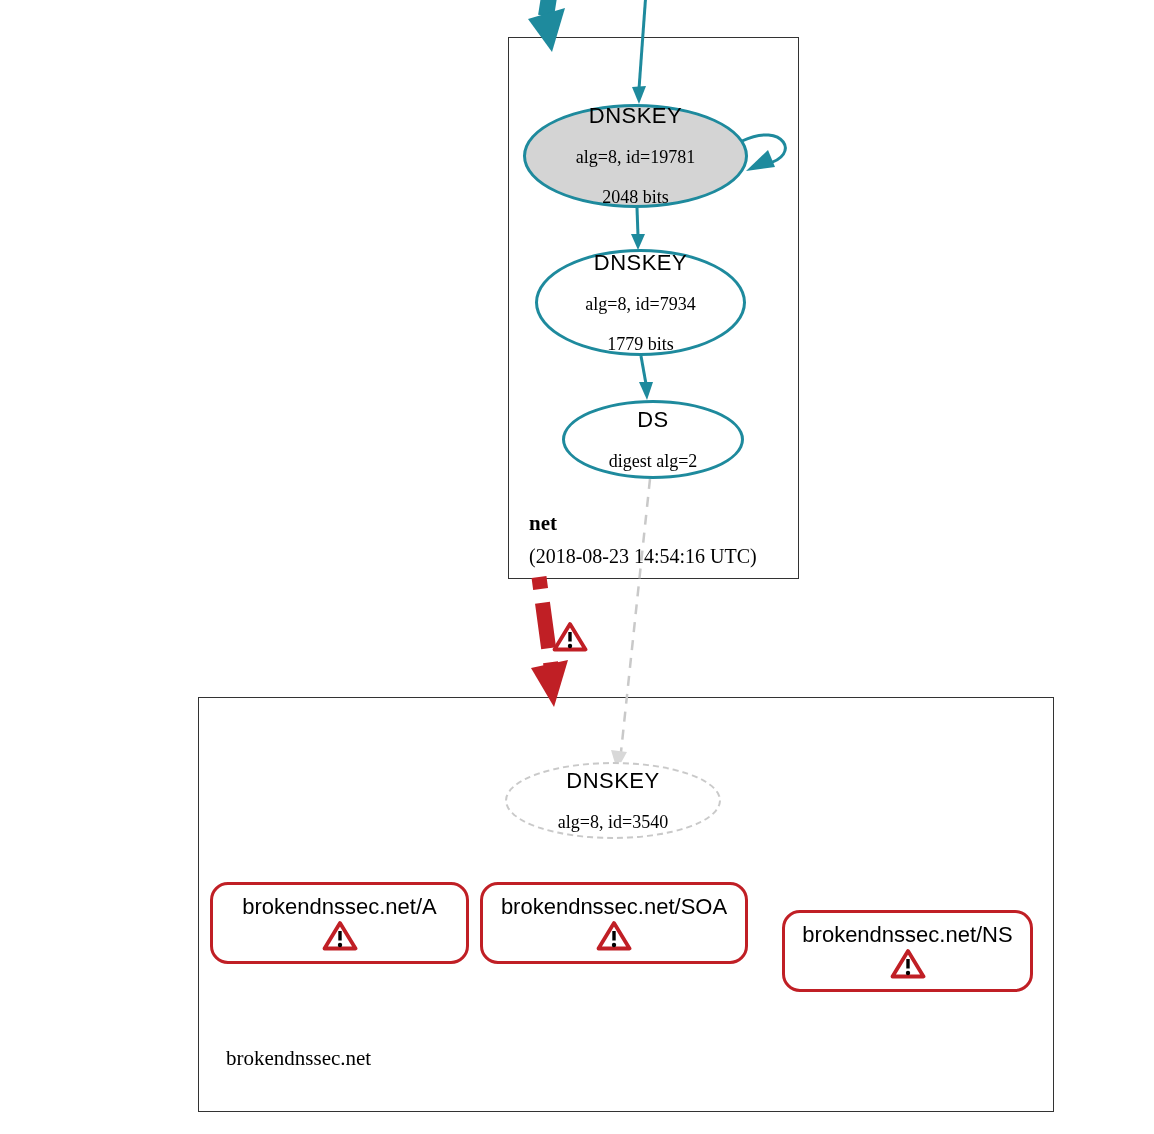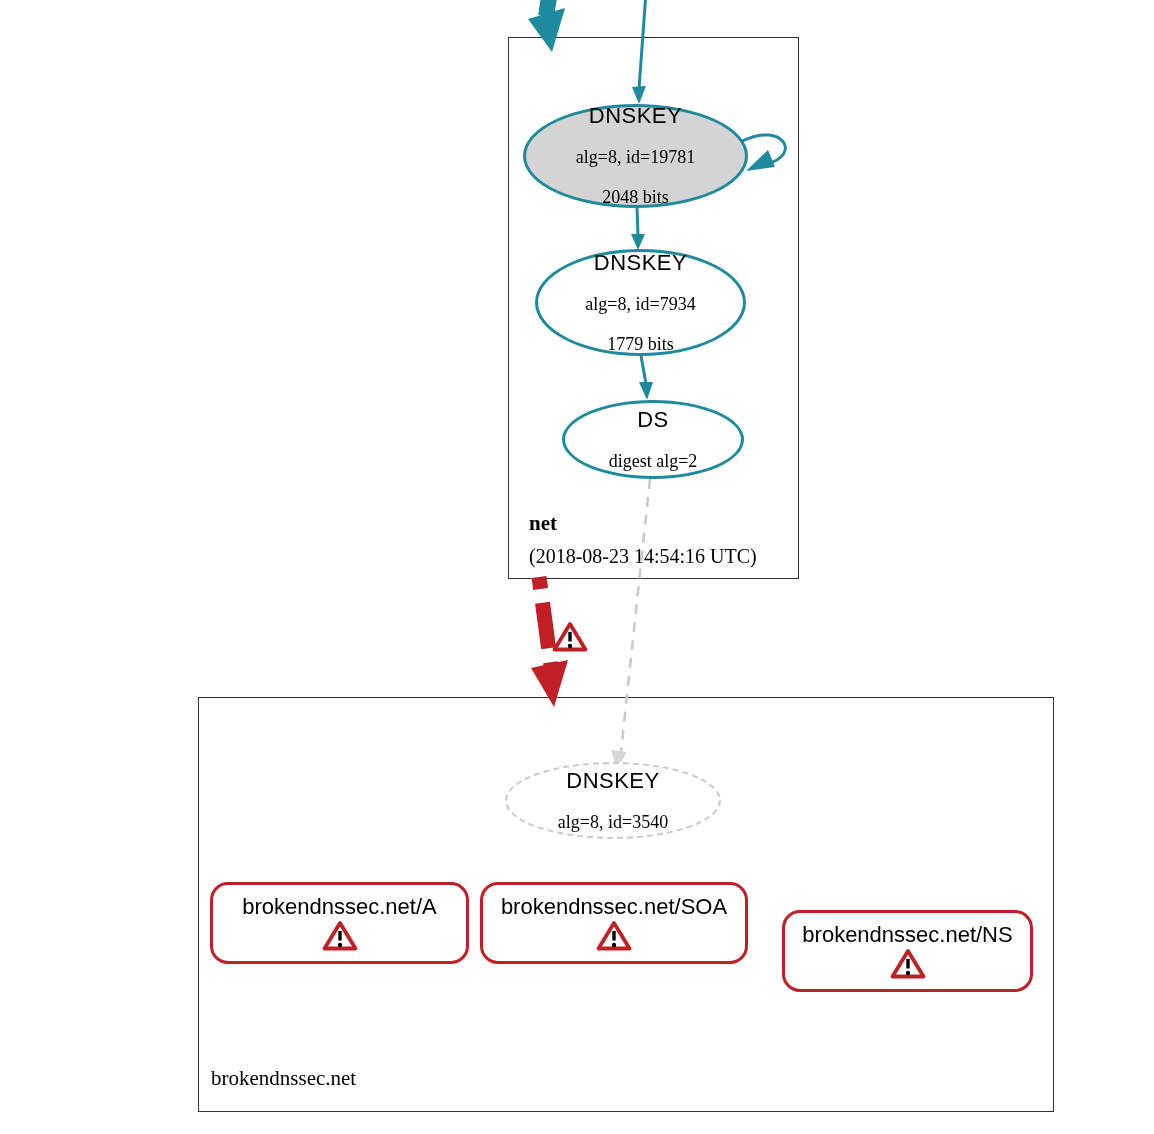--- a/index.html
+++ b/index.html
@@ -135,15 +135,15 @@
 
   <div class="rrset" style="left:782px;top:882px;width:251px;height:82px;margin-top:28px;">
     <div class="label">brokendnssec.net/NS</div>
     <svg class="warn" width="36" height="32" viewBox="0 0 36 32">
       <path class="warn-tri" d="M18 3 L33.5 28.5 L2.5 28.5 Z"></path>
       <path class="warn-bang" d="M18 11 L18 20.5"></path>
       <circle class="warn-dot" cx="18" cy="25" r="2.2"></circle>
     </svg>
   </div>
 
-  <div class="zone-name" style="left:211px;top:1046px;margin-top:20px;">brokendnssec.net</div>
+  <div class="zone-name" style="left:226px;top:1046px;">brokendnssec.net</div>
 
 </div>
 
 </body></html>

